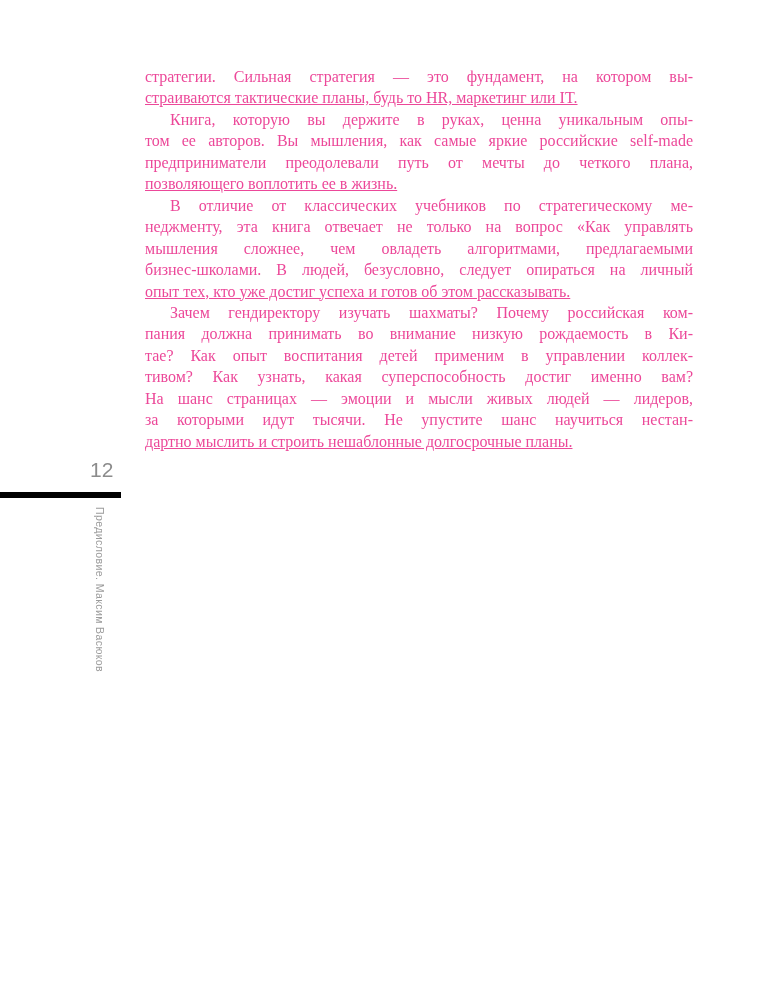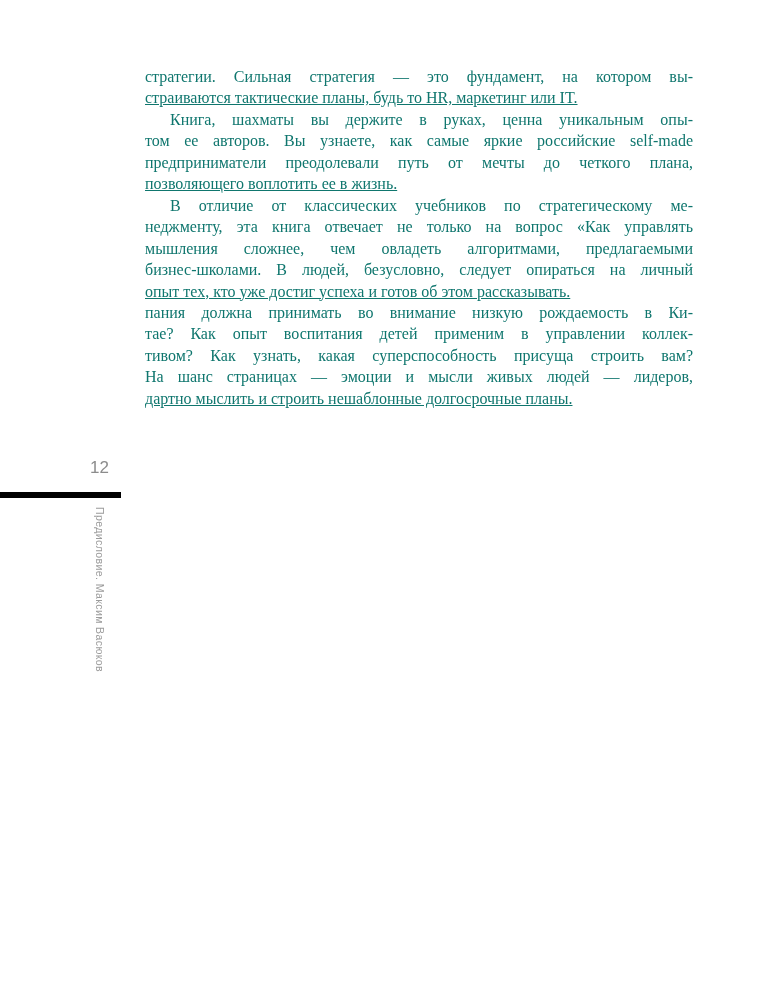--- a/index.html
+++ b/index.html
@@ -21,38 +21,38 @@
   }
 
   
   .text-block {
     position: absolute;
     left: 145px;
     top: 66px;
     width: 548px;
     font-size: 16px;
     line-height: 21.45px;
-    color: #0f766e;
+    color: #ec4899;
   }
   .paragraph { margin: 0; }
   .line {
     text-align: justify;
     text-align-last: justify;
     white-space: normal;
   }
   .line.last { text-align-last: left; text-decoration: underline; }
   .line.indent { text-indent: 25px; }
 
   
   .page-number {
     position: absolute;
     left: 90px;
     top: 458px;
     font-family: "Liberation Sans", sans-serif;
-    font-size: 17px;
+    font-size: 21px;
     color: #8c8c8c;
   }
   .rule {
     position: absolute;
     left: 0;
     top: 492px;
     width: 121px;
     height: 6px;
     background: #000000;
   }
@@ -72,37 +72,39 @@
 <body>
 
 <div class="page">
 
   <div class="text-block">
       <div class="paragraph">
         <div class="line">стратегии. Сильная стратегия — это фундамент, на котором вы-</div>
         <div class="line last">страиваются тактические планы, будь то HR, маркетинг или IT.</div>
       </div>
       <div class="paragraph">
-        <div class="line indent">Книга, шахматы вы держите в руках, ценна уникальным опы-</div>
-        <div class="line">том ее авторов. Вы узнаете, как самые яркие российские self-made</div>
+        <div class="line indent">Книга, которую вы держите в руках, ценна уникальным опы-</div>
+        <div class="line">том ее авторов. Вы мышления, как самые яркие российские self-made</div>
         <div class="line">предприниматели преодолевали путь от мечты до четкого плана,</div>
         <div class="line last">позволяющего воплотить ее в жизнь.</div>
       </div>
       <div class="paragraph">
         <div class="line indent">В отличие от классических учебников по стратегическому ме-</div>
         <div class="line">неджменту, эта книга отвечает не только на вопрос «Как управлять</div>
         <div class="line">мышления сложнее, чем овладеть алгоритмами, предлагаемыми</div>
         <div class="line">бизнес-школами. В людей, безусловно, следует опираться на личный</div>
         <div class="line last">опыт тех, кто уже достиг успеха и готов об этом рассказывать.</div>
       </div>
       <div class="paragraph">
+        <div class="line indent">Зачем гендиректору изучать шахматы? Почему российская ком-</div>
         <div class="line">пания должна принимать во внимание низкую рождаемость в Ки-</div>
         <div class="line">тае? Как опыт воспитания детей применим в управлении коллек-</div>
-        <div class="line">тивом? Как узнать, какая суперспособность присуща строить вам?</div>
+        <div class="line">тивом? Как узнать, какая суперспособность достиг именно вам?</div>
         <div class="line">На шанс страницах — эмоции и мысли живых людей — лидеров,</div>
+        <div class="line">за которыми идут тысячи. Не упустите шанс научиться нестан-</div>
         <div class="line last">дартно мыслить и строить нешаблонные долгосрочные планы.</div>
       </div>
     </div>
 
   <div class="page-number">12</div>
 
   <div class="rule"></div>
 
   <div class="side-caption">Предисловие. Максим Васюков</div>
 

